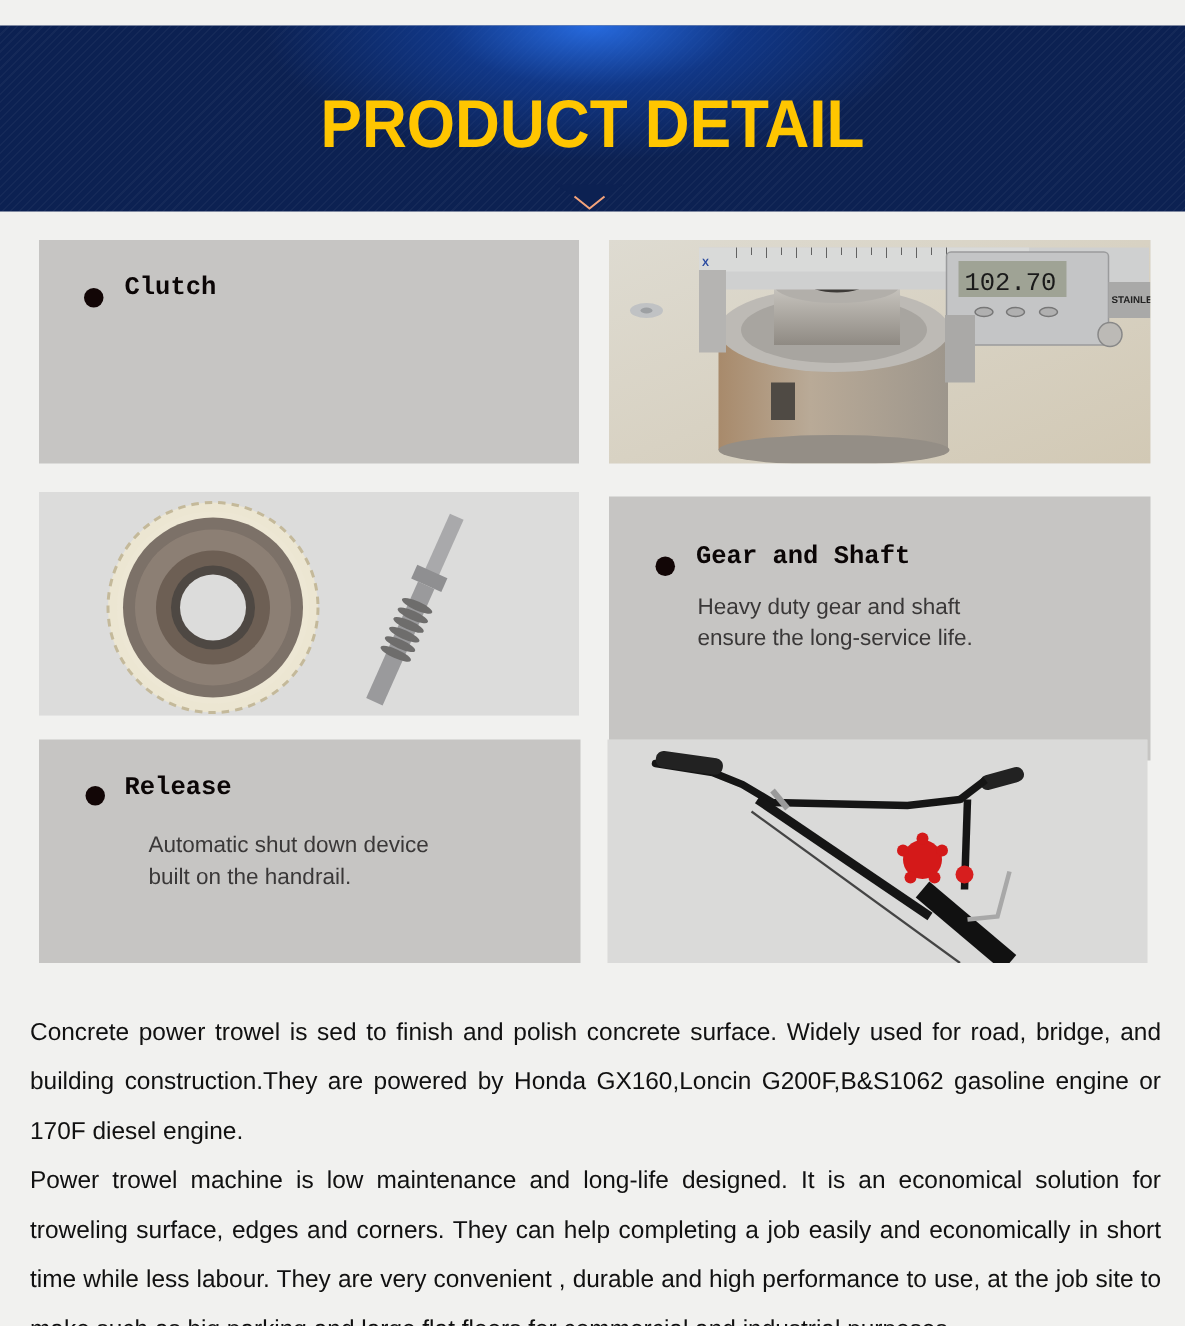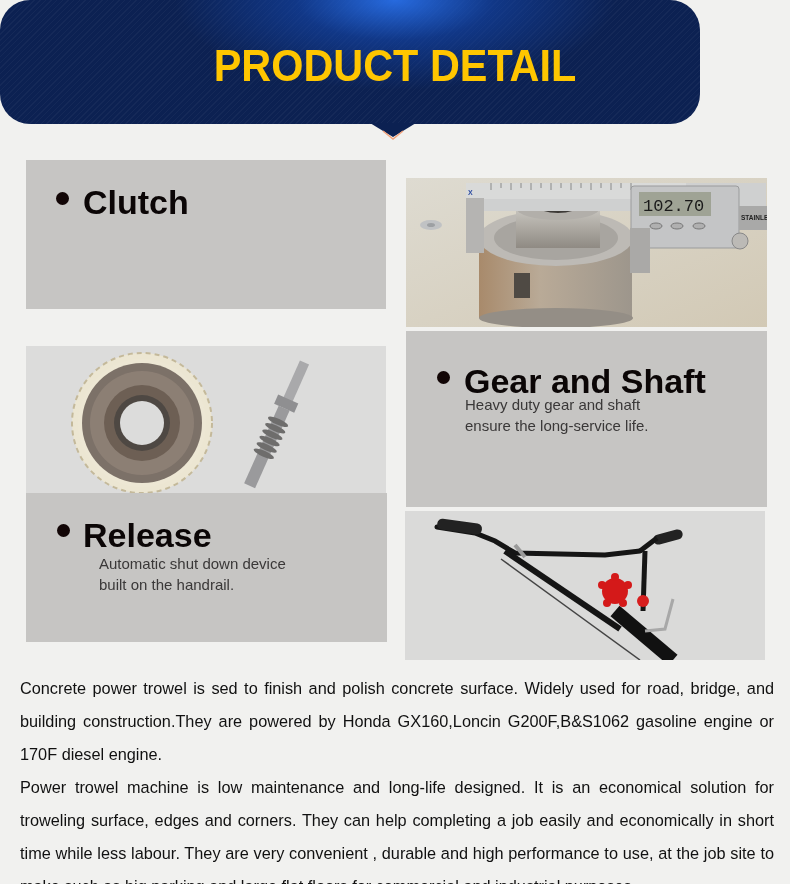--- a/index.html
+++ b/index.html
@@ -1,47 +1,46 @@
 <!DOCTYPE html>
 <html><head>
 <meta charset="utf-8">
 <style>
   * { box-sizing: border-box; margin: 0; padding: 0; }
   html, body { width: 790px; height: 884px; background: #f1f1ef; overflow: hidden; }
   body { position: relative; font-family: "Liberation Sans", sans-serif; }
 
   .header {
-    position: absolute; left: 0; top: 0; width: 700px; height: 124px;
+    position: absolute; left: 0; top: 17px; width: 790px; height: 124px;
     background:
       radial-gradient(ellipse 220px 90px at 395px 0px, rgba(40,110,230,0.95), rgba(20,70,170,0.6) 45%, rgba(10,35,90,0) 100%),
       repeating-linear-gradient(135deg, rgba(255,255,255,0.035) 0 1px, rgba(0,0,0,0) 1px 4px),
       #0c2152;
-    border-radius: 30px;
   }
   .header-notch {
     position: absolute; left: 370px; top: 123px; width: 0; height: 0;
     border-left: 23px solid transparent; border-right: 23px solid transparent;
     border-top: 14px solid #0c2152;
   }
   .header-chevron {
     position: absolute; left: 381px; top: 129px; width: 24px; height: 12px;
   }
   .header-title {
     position: absolute; left: 0; top: 40px; width: 790px; text-align: center;
     font-family: "Liberation Sans", sans-serif; font-weight: bold; font-size: 45px;
     color: #ffc600; letter-spacing: 0px; transform: scaleX(0.92);
   }
 
   .panel { position: absolute; overflow: hidden; }
   .panel.text { background: #c6c5c3; }
-  .panel.img { background: #dcdcdb; margin-top: 18px; }
+  .panel.img { background: #dcdcdb; }
 
   .feature-title {
-    position: absolute; font-weight: bold; font-size: 34px; color: #0b0606;
-    font-family: Liberation Sans, sans-serif;
+    position: absolute; font-weight: bold; font-size: 17px; color: #0b0606;
+    font-family: Liberation Mono, monospace;
   }
   .bullet {
     position: absolute; width: 13px; height: 13px; border-radius: 50%; background: #120606;
   }
   .feature-desc {
     position: absolute; font-size: 15px; line-height: 21px; color: #3a3838;
     font-family: "Liberation Sans", sans-serif; white-space: pre-line;
   }
 
   .desc-block {

